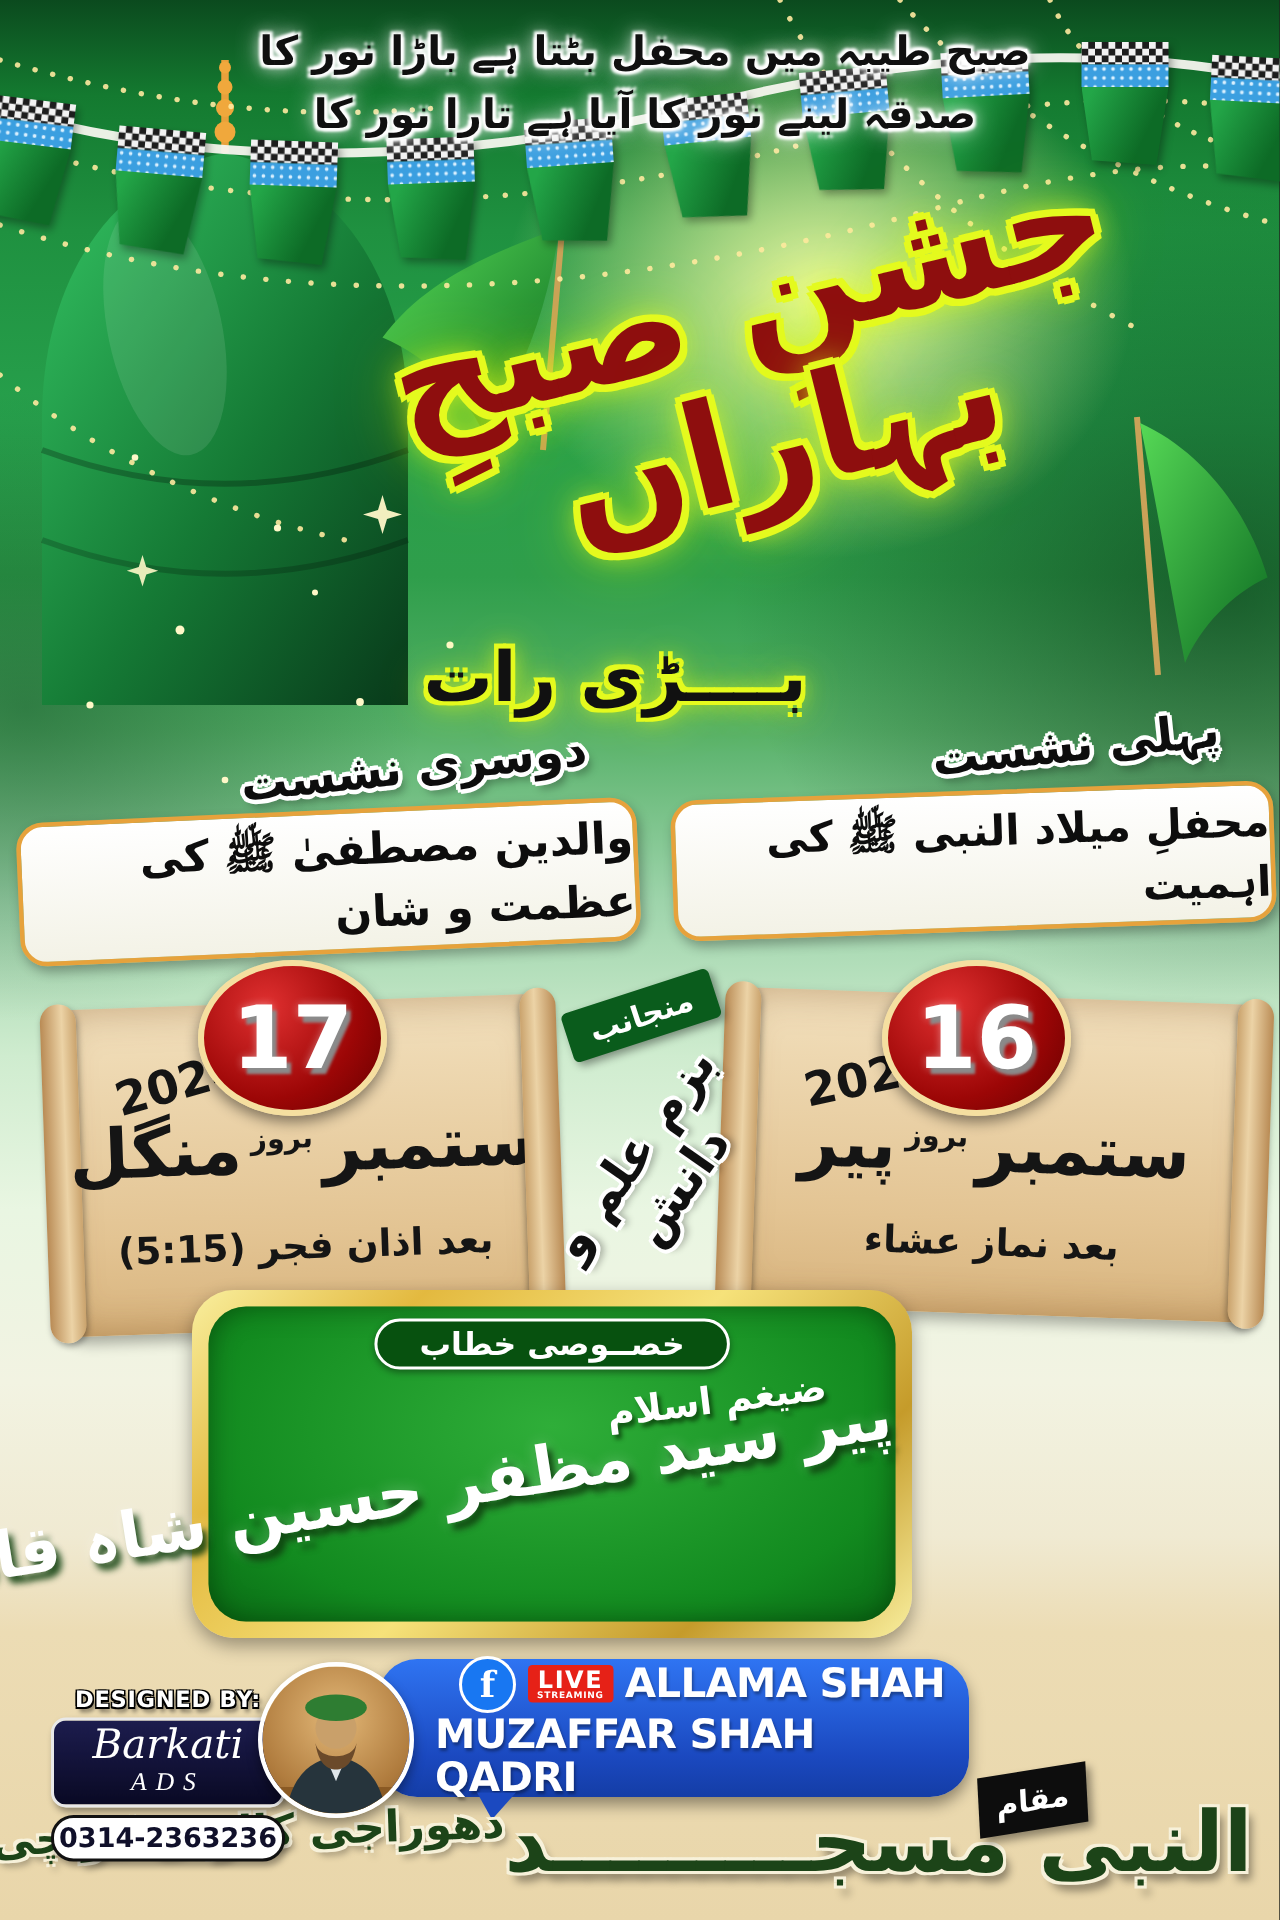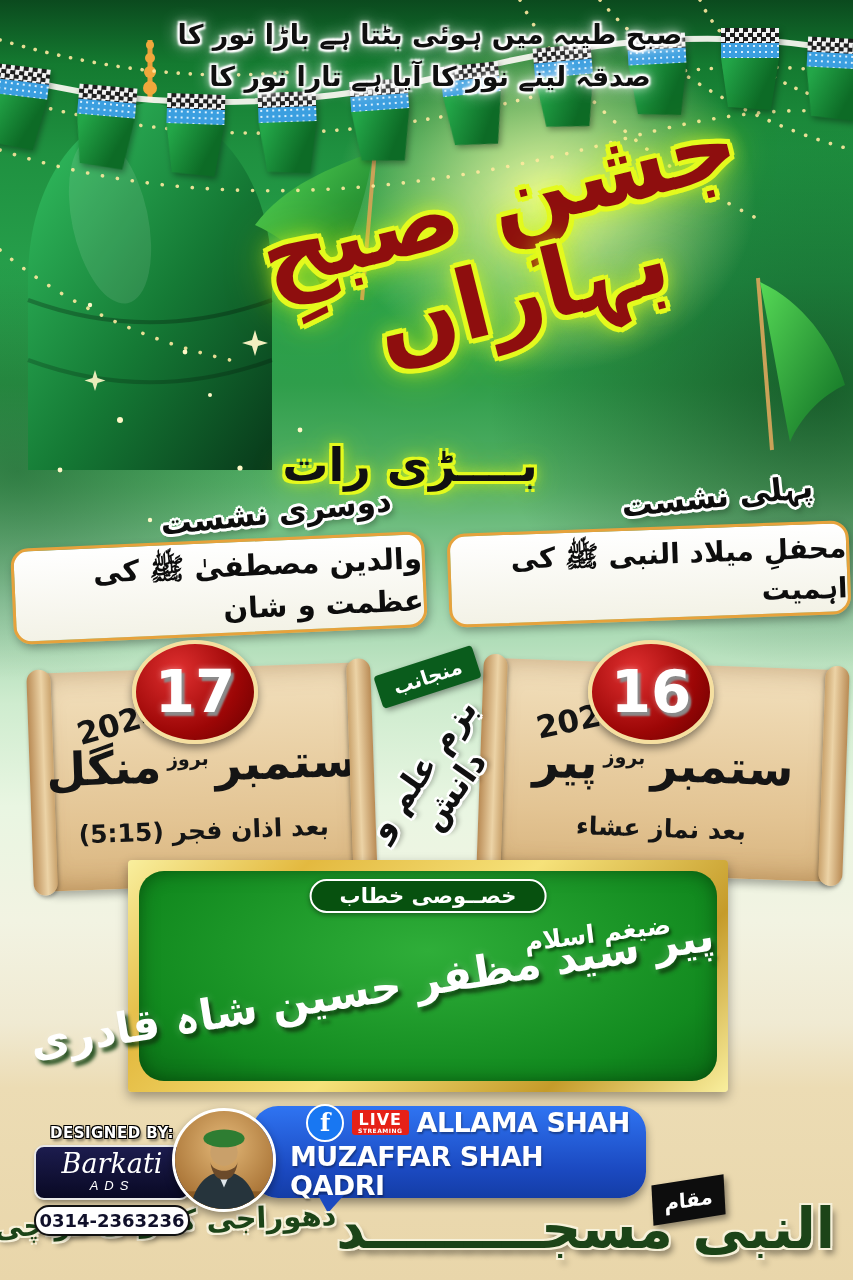--- a/index.html
+++ b/index.html
@@ -25,21 +25,21 @@
   
   .couplet{position:absolute;left:150px;top:14px;width:560px;z-index:4;text-align:center;direction:rtl;
     color:#101010;font-weight:bold;font-size:27px;line-height:1.55;
     text-shadow:-2px -2px 2px #fff,2px -2px 2px #fff,-2px 2px 2px #fff,2px 2px 2px #fff,0 0 10px #fff,0 0 18px #fff;}
   
   .main-title{position:absolute;left:170px;top:150px;width:680px;z-index:4;text-align:center;direction:rtl;
     transform:rotate(-14deg);font-size:96px;font-weight:bold;color:#8e0e0e;line-height:1.0;
     text-shadow:-4px -4px 0 #e4fa1e,4px -4px 0 #e4fa1e,-4px 4px 0 #e4fa1e,4px 4px 0 #e4fa1e,
       0 -5px 0 #e4fa1e,0 5px 0 #e4fa1e,-5px 0 0 #e4fa1e,5px 0 0 #e4fa1e,
       0 0 20px rgba(228,250,30,.95),0 0 45px rgba(200,255,0,.7);}
-  .sub-title{position:absolute;left:210px;top:438px;width:400px;z-index:4;text-align:center;direction:rtl;
+  .sub-title{position:absolute;left:210px;top:424px;width:400px;z-index:4;text-align:center;direction:rtl;
     font-size:46px;font-weight:bold;color:#111;
     text-shadow:-3px -3px 0 #e4fa1e,3px -3px 0 #e4fa1e,-3px 3px 0 #e4fa1e,3px 3px 0 #e4fa1e,
       0 0 14px rgba(228,250,30,.95),0 0 30px rgba(210,255,0,.8);}
   
   .session-label{position:absolute;z-index:4;direction:rtl;font-size:31px;font-weight:800;color:#0d0d0d;
     text-shadow:-2px -2px 0 #fff,2px -2px 0 #fff,-2px 2px 0 #fff,2px 2px 0 #fff,0 -3px 0 #fff,0 3px 0 #fff,-3px 0 0 #fff,3px 0 0 #fff,3px 5px 6px rgba(0,0,0,.35);}
   .session-box{position:absolute;z-index:4;background:linear-gradient(180deg,#ffffff,#f3f2e6);
     border:3px solid #e6a23c;border-radius:18px;display:flex;align-items:center;justify-content:center;
     direction:rtl;font-weight:800;color:#0d0d0d;box-shadow:2px 4px 8px rgba(0,0,0,.3);}
   .s1-label{right:40px;top:478px;transform:rotate(-6deg);}
@@ -73,41 +73,41 @@
   .badge-16{left:588px;top:640px;}
   .badge-17{left:132px;top:640px;}
   
   .org-badge{position:absolute;left:376px;top:660px;z-index:5;transform:rotate(-18deg);direction:rtl;
     background:#0a5c1c;color:#fff;font-size:20px;font-weight:700;padding:5px 16px;border-radius:4px;
     box-shadow:2px 3px 6px rgba(0,0,0,.4);}
   .org-name{position:absolute;left:318px;top:742px;width:240px;z-index:4;transform:rotate(-55deg);
     text-align:center;direction:rtl;font-size:33px;font-weight:800;color:#101010;line-height:1.15;
     text-shadow:-2px -2px 0 #fff,2px -2px 0 #fff,-2px 2px 0 #fff,2px 2px 0 #fff,0 -3px 0 #fff,0 3px 0 #fff,3px 4px 5px rgba(0,0,0,.3);}
   
-  .band-outer{position:absolute;left:128px;top:860px;width:600px;height:232px;z-index:4;border-radius:4px;
+  .band-outer{position:absolute;left:128px;top:860px;width:480px;height:232px;z-index:4;border-radius:28px;
     background:linear-gradient(135deg,#f9ef9e 0%,#e3b93f 22%,#f6e27a 50%,#c59b2a 78%,#f9ef9e 100%);
     padding:11px;box-sizing:border-box;box-shadow:0 5px 12px rgba(0,0,0,.35);}
   .band-inner{width:100%;height:100%;border-radius:25px;position:relative;
     background:radial-gradient(ellipse at 50% 38%,#2fae39,#128a1f 72%,#0a6b15);box-shadow:inset 0 0 18px rgba(0,40,0,.5);}
   .band-tag{position:absolute;top:8px;left:50%;transform:translateX(-50%);direction:rtl;
     background:#07510f;border:2px solid #fff;color:#fff;padding:3px 28px;border-radius:20px;
     font-size:21px;font-weight:800;white-space:nowrap;box-shadow:0 2px 5px rgba(0,0,0,.4);}
   .band-small{position:absolute;right:46px;top:48px;direction:rtl;transform:rotate(-7deg);
     color:#fff;font-size:25px;font-weight:700;text-shadow:2px 3px 3px rgba(10,60,10,.8);}
   .band-name{position:absolute;left:0;right:0;top:86px;transform:rotate(-9deg);text-align:center;direction:rtl;
     color:#fff;font-size:43px;font-weight:800;white-space:nowrap;line-height:1.1;
     text-shadow:3px 5px 4px rgba(10,60,10,.85),0 0 10px rgba(255,255,255,.25);}
   
   .designer{position:absolute;left:34px;top:1124px;width:156px;z-index:6;text-align:center;}
   .d-head{font-size:15px;font-weight:800;color:#fff;letter-spacing:.5px;
     text-shadow:-1px -1px 0 #000,1px -1px 0 #000,-1px 1px 0 #000,1px 1px 0 #000,2px 3px 3px rgba(0,0,0,.5);}
   .d-box{margin-top:3px;background:linear-gradient(180deg,#1c1c4e,#090924);border:2px solid #e8e8e8;
     border-radius:10px;padding:3px 4px 5px;box-shadow:2px 3px 5px rgba(0,0,0,.4);}
   .d-brand{font-family:"DejaVu Serif",serif;font-style:italic;font-size:27px;color:#fff;line-height:1.05;}
-  .d-sub{font-family:Liberation Sans, sans-serif;font-style:italic;font-size:13px;color:#fff;letter-spacing:6px;}
+  .d-sub{font-family:Liberation Serif, serif;font-style:italic;font-size:17px;color:#fff;letter-spacing:6px;}
   .d-phone{margin-top:5px;background:#fff;border:2px solid #111;border-radius:15px;
     font-size:18px;font-weight:800;color:#10102a;padding:3px 2px;box-shadow:2px 3px 4px rgba(0,0,0,.35);}
   
   .live-bar{position:absolute;left:252px;top:1106px;width:394px;height:92px;z-index:5;border-radius:26px;
     background:linear-gradient(180deg,#2f74f2,#1b49c0 70%,#143da6);box-shadow:0 5px 10px rgba(0,0,0,.4);
     display:flex;flex-direction:column;align-items:center;justify-content:center;padding-left:38px;box-sizing:border-box;}
   .bar-tail{position:absolute;left:66px;bottom:-15px;width:0;height:0;
     border-left:10px solid transparent;border-right:16px solid transparent;border-top:18px solid #1b49c0;}
   .live-row{display:flex;align-items:center;gap:8px;}
   .fb-circle{width:34px;height:34px;border-radius:50%;background:#1877f2;border:2px solid #fff;
@@ -245,21 +245,21 @@
       <div class="blue"></div>
       <div class="body"></div>
     </div>
   <div class="flag" style="left:806px;top:38px;transform:rotate(3deg);">
       <div class="check"></div>
       <div class="blue"></div>
       <div class="body"></div>
     </div>
 
   <div class="couplet">
-    <div>صبح طیبہ میں ہوئی بٹتا ہے باڑا نور کا</div>
+    <div>صبح طیبہ میں محفل بٹتا ہے باڑا نور کا</div>
     <div>صدقہ لینے نور کا آیا ہے تارا نور کا</div>
   </div>
 
   <div class="main-title">جشنِ صبحِ بہاراں</div>
   <div class="sub-title">بــــڑی رات</div>
 
   <div class="session-label s1-label">پہلی نشست</div>
   <div class="session-box s1-box">محفلِ میلاد النبی ﷺ کی اہمیت</div>
 
   <div class="session-label s2-label">دوسری نشست</div>

